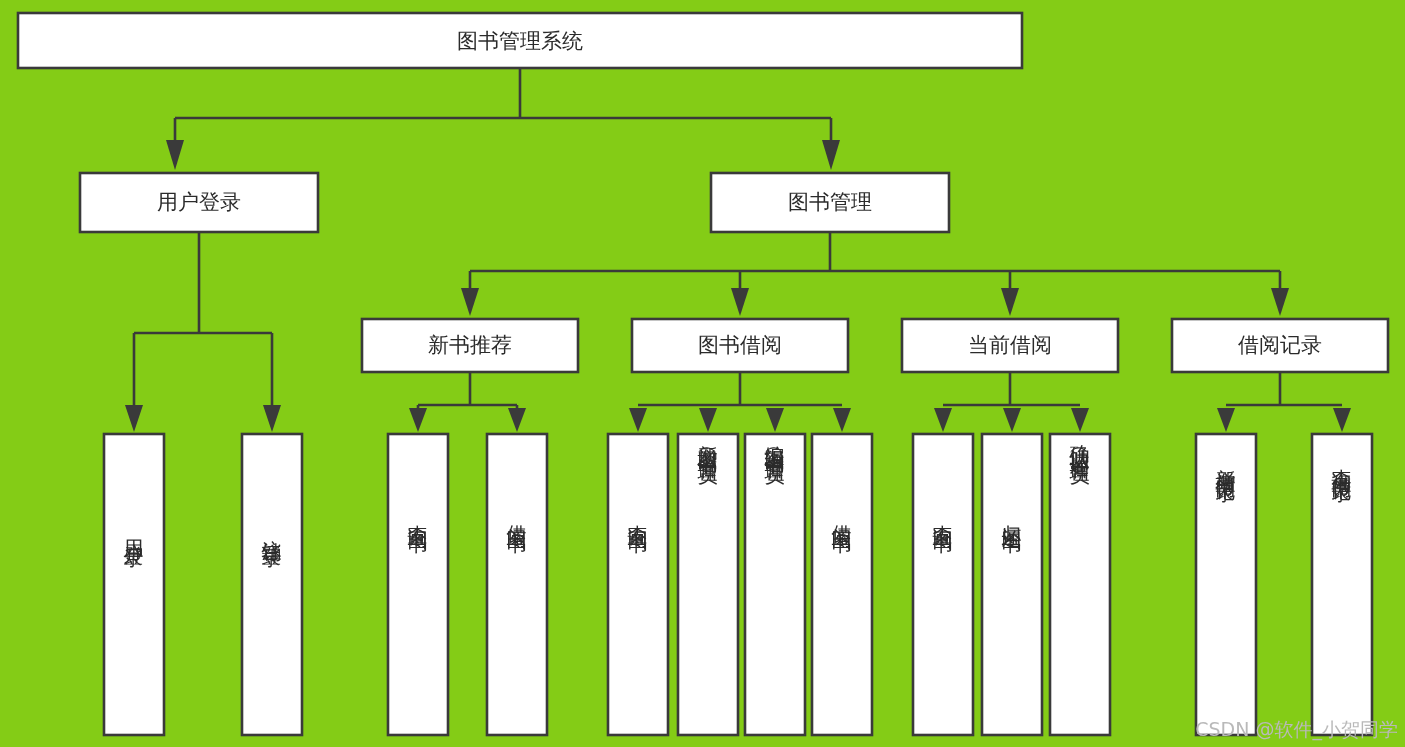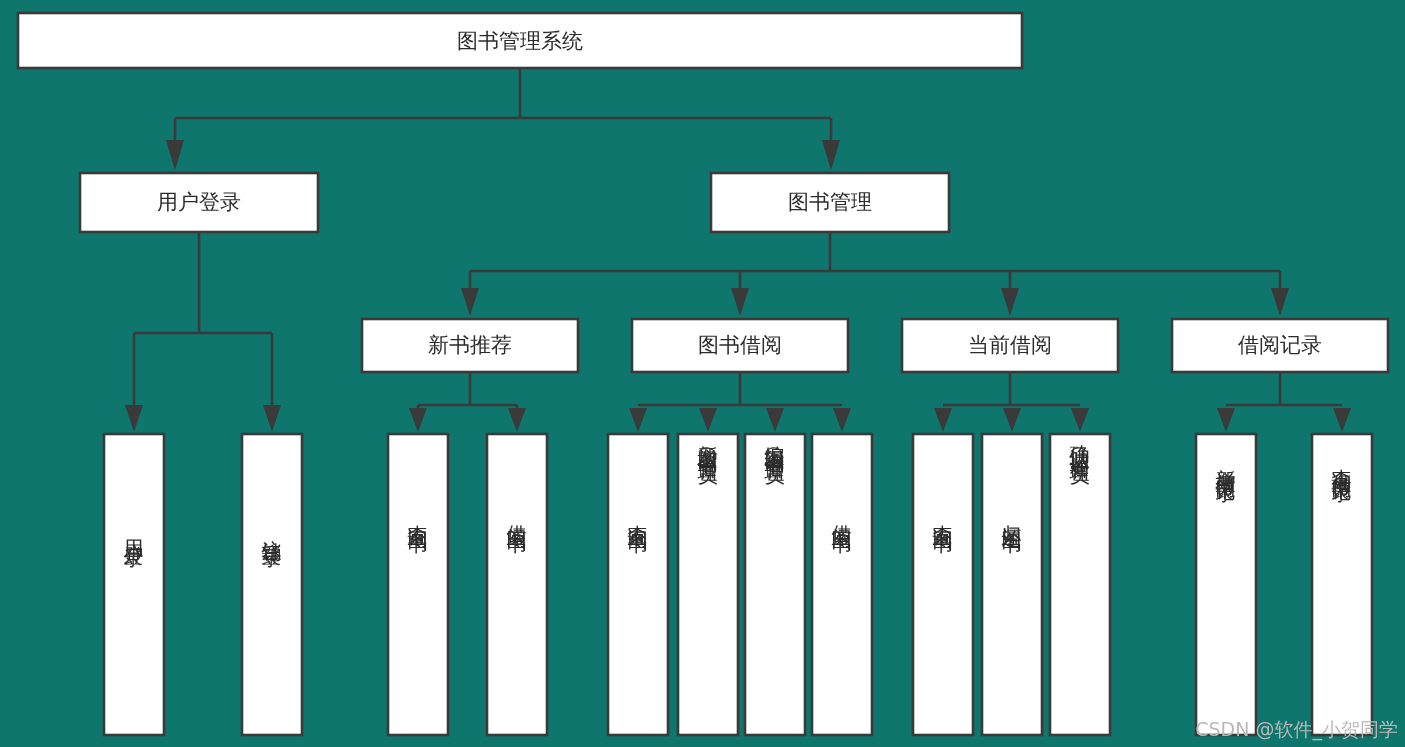--- a/index.html
+++ b/index.html
@@ -10,21 +10,21 @@
   body {
     width: 1405px;
     height: 747px;
     font-family: "DejaVu Sans", "Liberation Sans", sans-serif;
     overflow: hidden;
   }
   #diagram-root {
     position: relative;
     width: 1405px;
     height: 747px;
-    background: #0f766e;
+    background: #84cc16;
   }
   svg.diagram-canvas {
     position: absolute;
     top: 0;
     left: 0;
     width: 1405px;
     height: 747px;
   }
   .node-box {
     fill: #ffffff;

